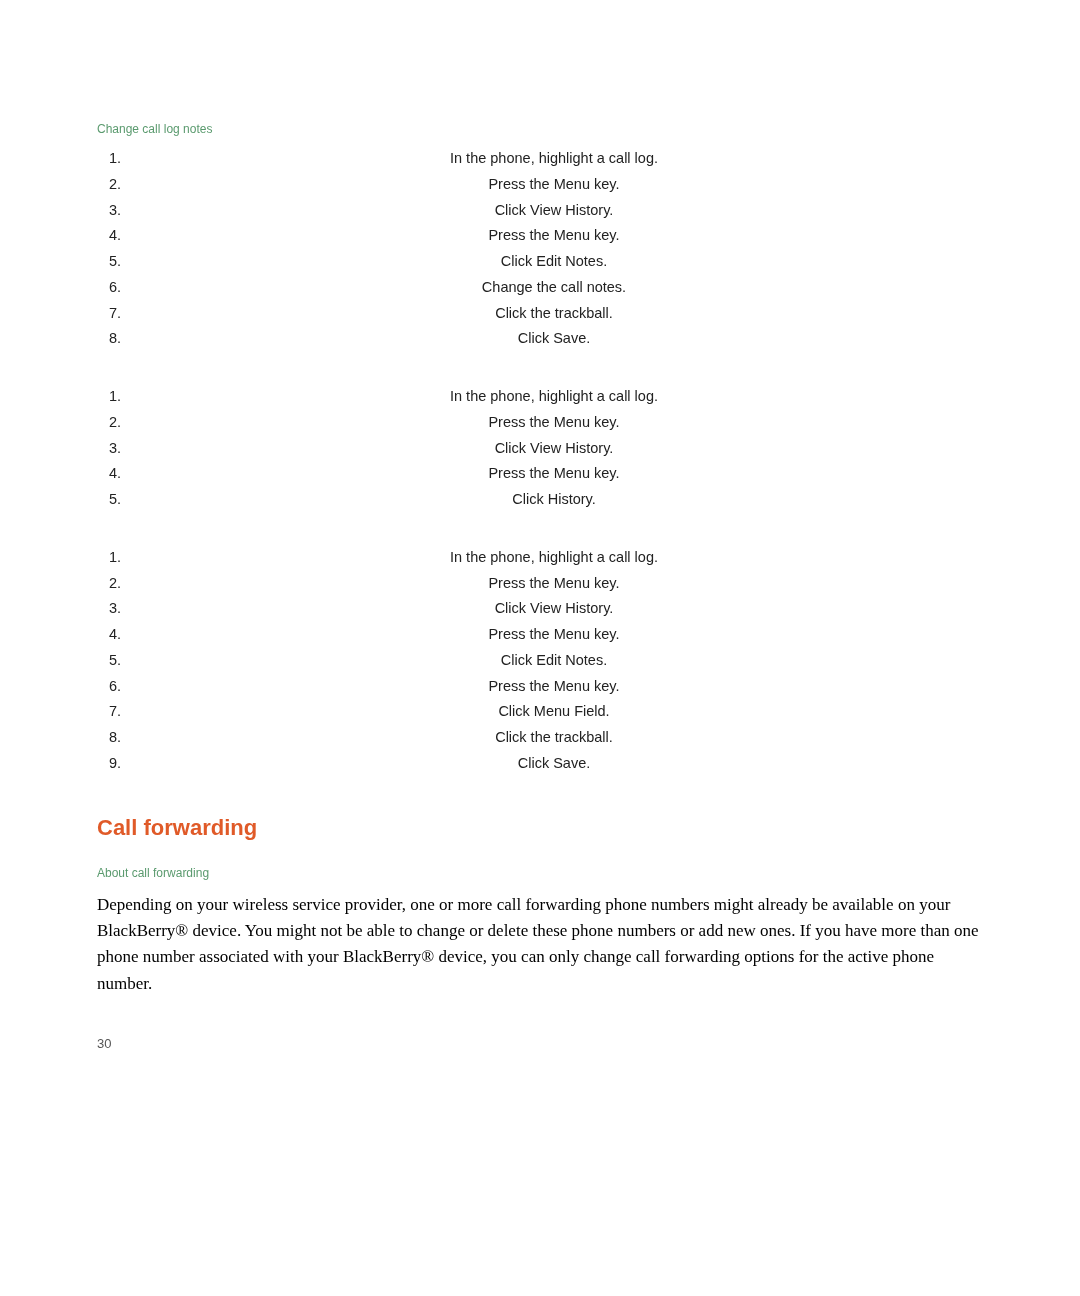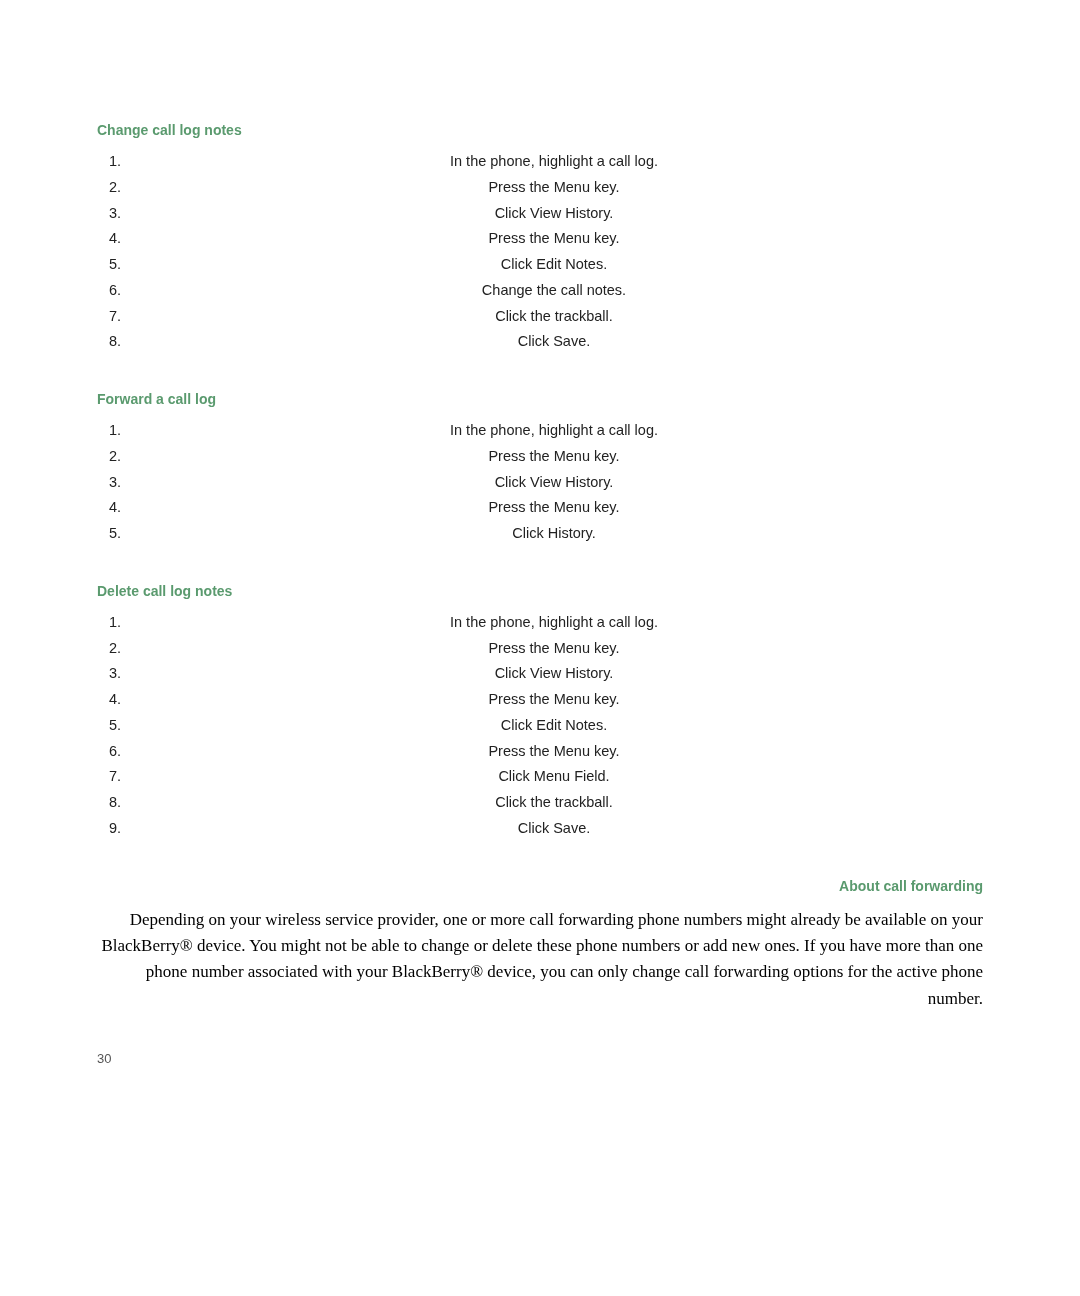--- a/index.html
+++ b/index.html
@@ -21,22 +21,22 @@
     .page {
       padding: 120px 97px 60px 97px;
       position: relative;
     }
 
     .section {
       margin-bottom: 36px;
     }
 
     .section-heading {
-      font-size: 14px;
-      font-weight: bold;
+      font-size: 12px;
+      font-weight: normal;
       color: #5a9a6e;
       margin-bottom: 10px;
     }
 
     .major-heading {
       font-size: 22px;
       font-weight: bold;
       color: #e05a28;
       margin-bottom: 4px;
       margin-top: 10px;
@@ -91,48 +91,47 @@
       <li>Click <span class="bold">View History</span>.</li>
       <li>Press the <span class="bold">Menu</span> key.</li>
       <li>Click <span class="bold">Edit Notes</span>.</li>
       <li>Change the call notes.</li>
       <li>Click the trackball.</li>
       <li>Click <span class="bold">Save</span>.</li>
     </ol>
   </div>
 
   <div class="section">
-    <div class="section-heading">Forward a call log</div>
     <ol>
       <li>In the phone, highlight a call log.</li>
       <li>Press the <span class="bold">Menu</span> key.</li>
       <li>Click <span class="bold">View History</span>.</li>
       <li>Press the <span class="bold">Menu</span> key.</li>
       <li>Click <span class="bold">History</span>.</li>
     </ol>
   </div>
 
   <div class="section">
-    <div class="section-heading">Delete call log notes</div>
     <ol>
       <li>In the phone, highlight a call log.</li>
       <li>Press the <span class="bold">Menu</span> key.</li>
       <li>Click <span class="bold">View History</span>.</li>
       <li>Press the <span class="bold">Menu</span> key.</li>
       <li>Click <span class="bold">Edit Notes</span>.</li>
       <li>Press the <span class="bold">Menu</span> key.</li>
       <li>Click <span class="bold">Menu Field</span>.</li>
       <li>Click the trackball.</li>
       <li>Click <span class="bold">Save</span>.</li>
     </ol>
   </div>
 
   <div class="major-section">
+    <div class="major-heading">Call forwarding</div>
 
-    <div style="margin-top: 28px; text-align: right;">
+    <div style="margin-top: 20px;">
       <div class="section-heading">About call forwarding</div>
       <p class="paragraph-text">Depending on your wireless service provider, one or more call forwarding phone numbers might already be available on your BlackBerry® device. You might not be able to change or delete these phone numbers or add new ones. If you have more than one phone number associated with your BlackBerry® device, you can only change call forwarding options for the active phone number.</p>
     </div>
   </div>
 
   <div class="page-number">30</div>
 
 </div>
 
 </body></html>

